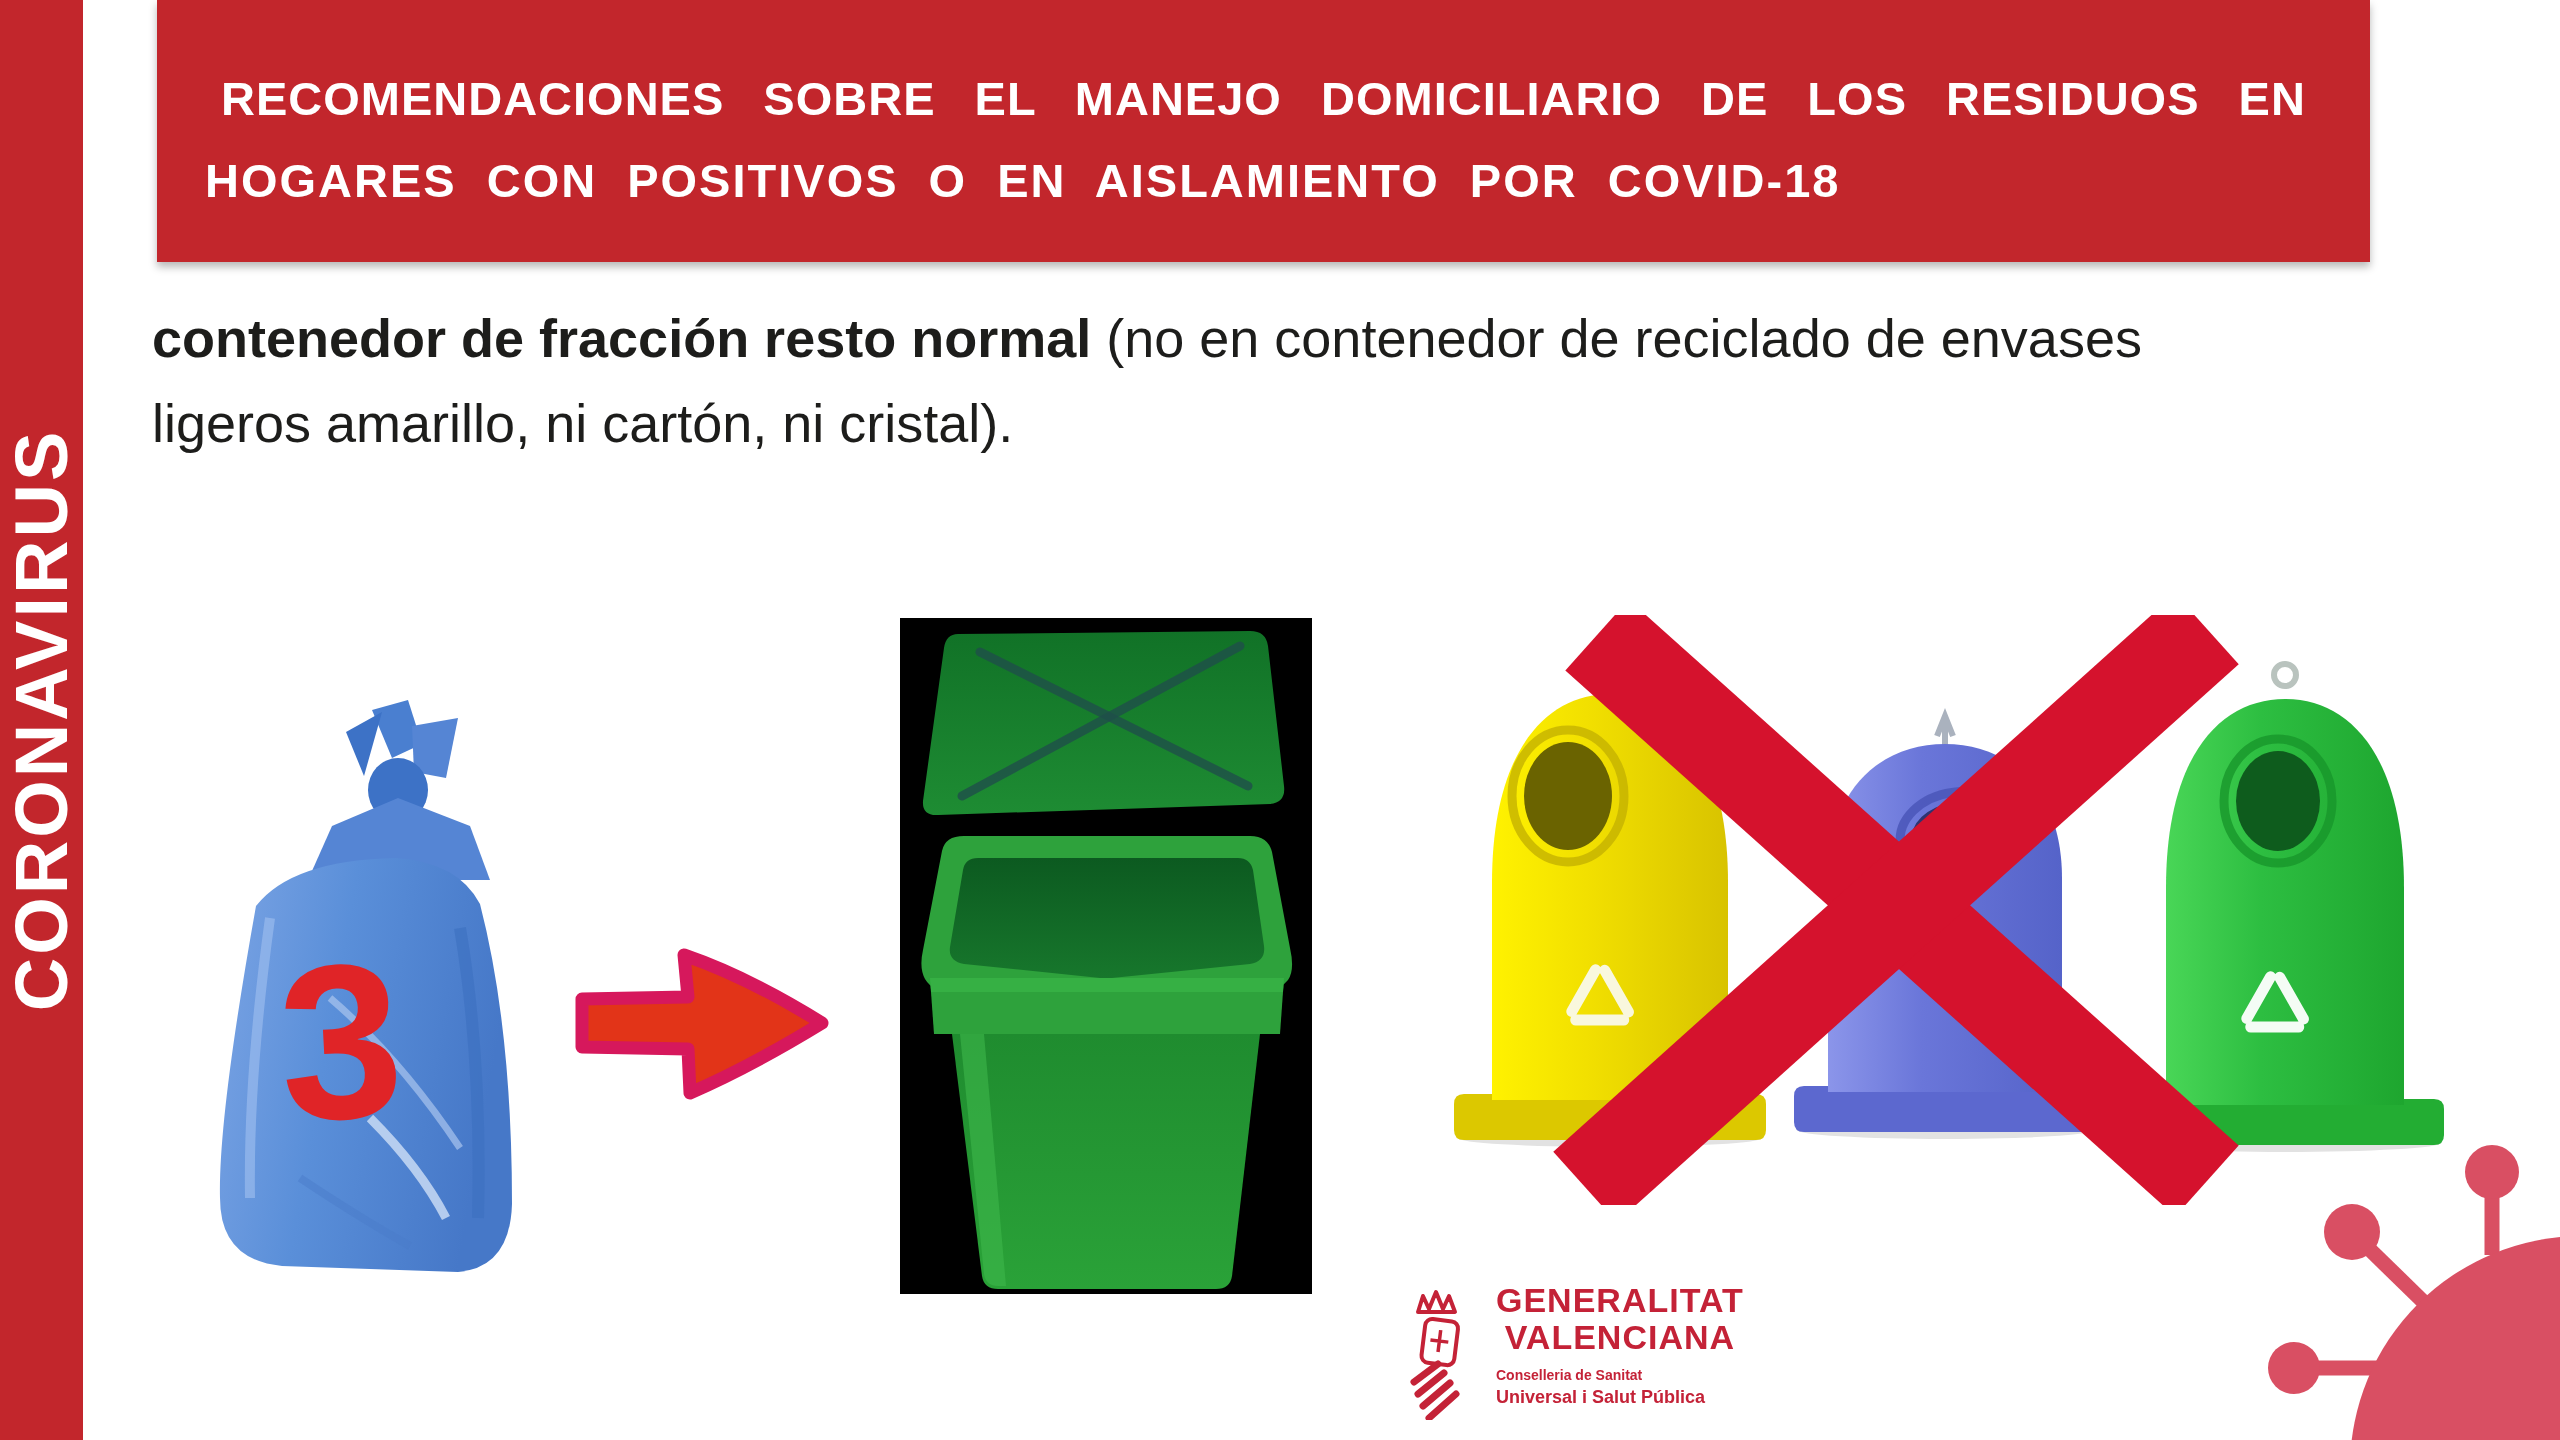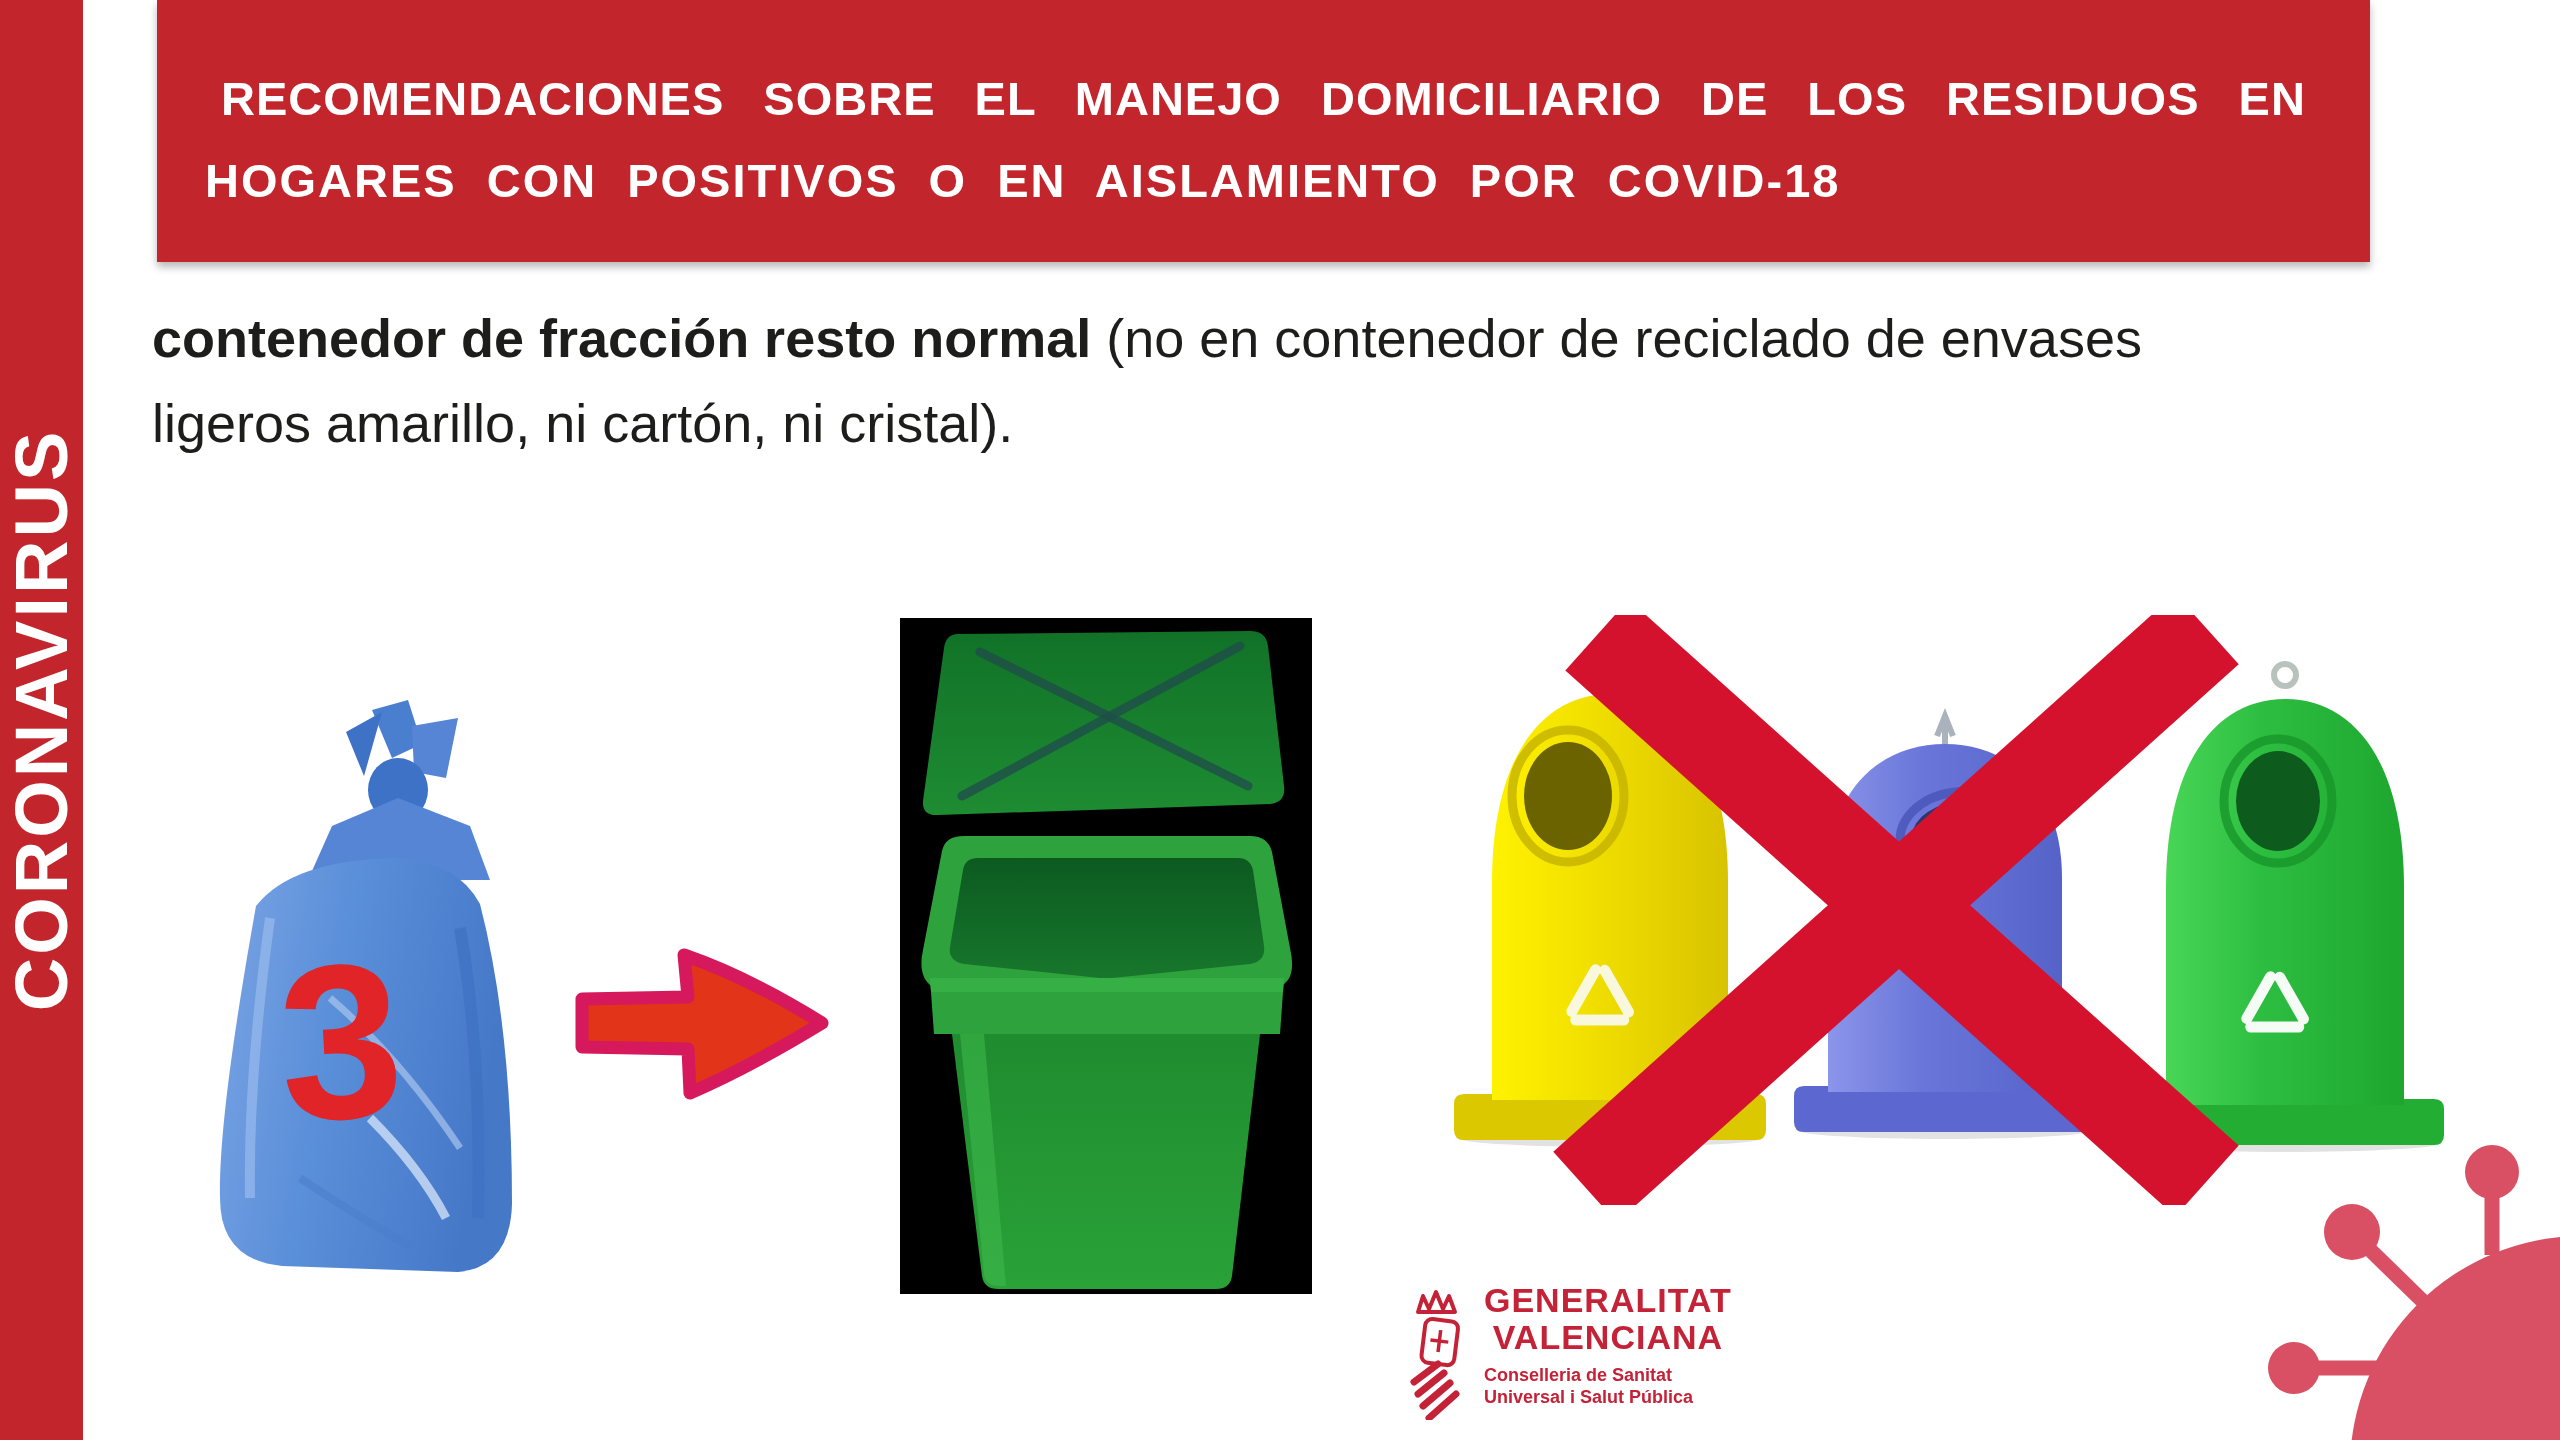--- a/index.html
+++ b/index.html
@@ -186,24 +186,24 @@
           <path d="M31,42 V64 M22,53 H40" stroke-width="3.5"></path>
         </g>
       </g>
       <g stroke="#c42237" stroke-width="7" stroke-linecap="round">
         <path d="M6,94 L30,76"></path>
         <path d="M10,106 L36,85"></path>
         <path d="M15,118 L42,95"></path>
         <path d="M21,130 L48,106"></path>
       </g>
     </svg>
-    <div style="margin-left:14px;">
+    <div style="margin-left:26px;">
       <div style="color:#c42237;font-weight:bold;font-size:34px;line-height:37px;letter-spacing:1px;">GENERALITAT</div>
       <div style="color:#c42237;font-weight:bold;font-size:34px;line-height:37px;letter-spacing:1px;text-align:center;">VALENCIANA</div>
-      <div style="color:#c42237;font-weight:bold;font-size:18px;line-height:22px;margin-top:8px;">Conselleria de Sanitat</div>
+      <div style="color:#c42237;font-weight:bold;font-size:14px;line-height:22px;margin-top:8px;">Conselleria de Sanitat</div>
       <div style="color:#c42237;font-weight:bold;font-size:18px;line-height:22px;">Universal i Salut Pública</div>
     </div>
   </div>
 
   <svg class="abs" style="left:2230px;top:1120px;" width="330" height="320" viewBox="0 0 330 320">
     <g fill="#d94f63" stroke="#d94f63">
       <line x1="262" y1="70" x2="262" y2="135" stroke-width="15"></line>
       <line x1="128" y1="118" x2="212" y2="200" stroke-width="15"></line>
       <line x1="75" y1="248" x2="175" y2="248" stroke-width="15"></line>
       <circle cx="262" cy="52" r="27" stroke="none"></circle>

